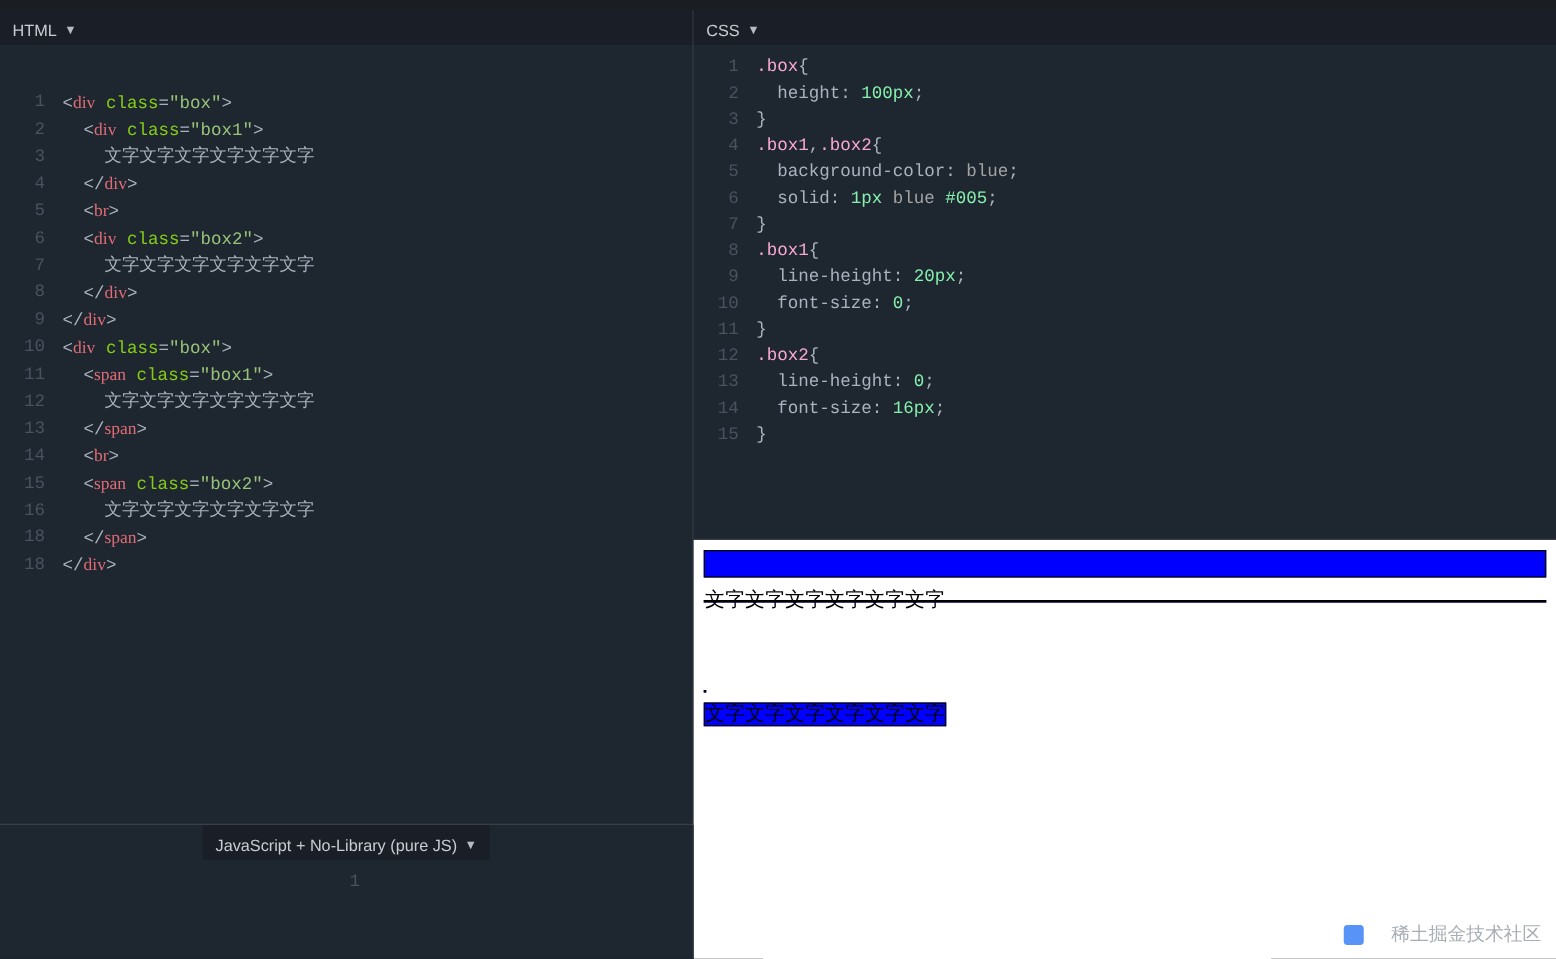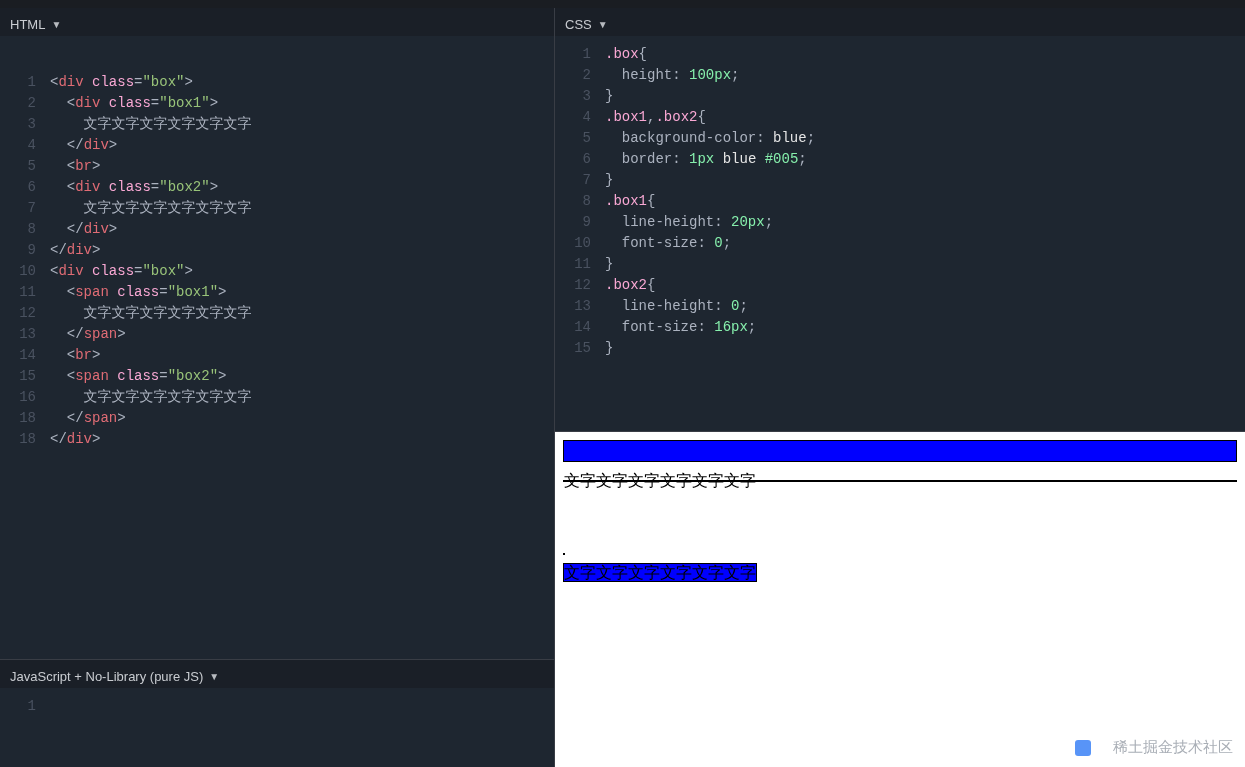--- a/index.html
+++ b/index.html
@@ -26,21 +26,21 @@
     border-right: 1px solid #393d45;
     border-bottom: 1px solid #393d45;
     background: #1e2630;
     display: flex;
     flex-direction: column;
     overflow: hidden;
   }
   .html-pane { grid-column: 1; grid-row: 1 / span 2; gap: 28px; }
   .css-pane  { grid-column: 2; grid-row: 1; border-right: none;}
   .out-pane  { grid-column: 2; grid-row: 2 / span 2; background:#fff; border-right:none; border-bottom:none; }
-  .js-pane   { grid-column: 1; grid-row: 3; border-bottom:none;}
+  .js-pane   { grid-column: 1; grid-row: 3; border-bottom:none;align-items:center;}
   .pane-header {
     height: 28px;
     padding: 4px 10px 0 10px;
     color: #c9ccd1;
     font-size: 13px;
     display:flex;
     align-items:center;
     gap:4px;
     background:#1a1f27;
   }
@@ -64,26 +64,26 @@
     color:#4a5260;
     user-select:none;
     flex-shrink:0;
   }
   .code {
     white-space: pre;
     flex:1;
   }
   
   .punc   { color:#abb2bf; }
-  .tag    { color:#e06c75; }
-  .attr   { color:#f9a8d4; }
+  .tag    { color:#e06c75;font-family:Liberation Serif, serif; }
+  .attr   { color:#84cc16; }
   .str    { color:#98c379; }
   .sel    { color:#f9a8d4; }
   .prop   { color:#abb2bf;margin-top:32px; }
-  .val    { color:#e5e5e5; }
+  .val    { color:#a3a3a3; }
   .num    { color:#86efac; }
   .txt    { color:#abb2bf; }
   
   .preview {
     padding: 8px;
     font-family: SimSun, "Microsoft YaHei", sans-serif;
     font-size:16px;
     color:#000;
     background:#fff;
     height:100%;
@@ -221,21 +221,21 @@
         <div class="code-line">
           <div class="gutter">4</div>
           <div class="code"><span></span><span class="sel">.box1</span><span class="punc">,</span><span class="sel">.box2</span><span class="punc">{</span></div>
         </div>
         <div class="code-line">
           <div class="gutter">5</div>
           <div class="code"><span>  </span><span class="prop">background-color</span><span class="punc">: </span><span class="val">blue</span><span class="punc">;</span></div>
         </div>
         <div class="code-line">
           <div class="gutter">6</div>
-          <div class="code"><span>  </span><span class="prop">border</span><span class="punc">: </span><span class="num">1px</span><span class="txt"> </span><span class="val">blue</span><span class="txt"> </span><span class="num">#005</span><span class="punc">;</span></div>
+          <div class="code"><span>  </span><span class="prop">solid</span><span class="punc">: </span><span class="num">1px</span><span class="txt"> </span><span class="val">blue</span><span class="txt"> </span><span class="num">#005</span><span class="punc">;</span></div>
         </div>
         <div class="code-line">
           <div class="gutter">7</div>
           <div class="code"><span></span><span class="punc">}</span></div>
         </div>
         <div class="code-line">
           <div class="gutter">8</div>
           <div class="code"><span></span><span class="sel">.box1</span><span class="punc">{</span></div>
         </div>
         <div class="code-line">

